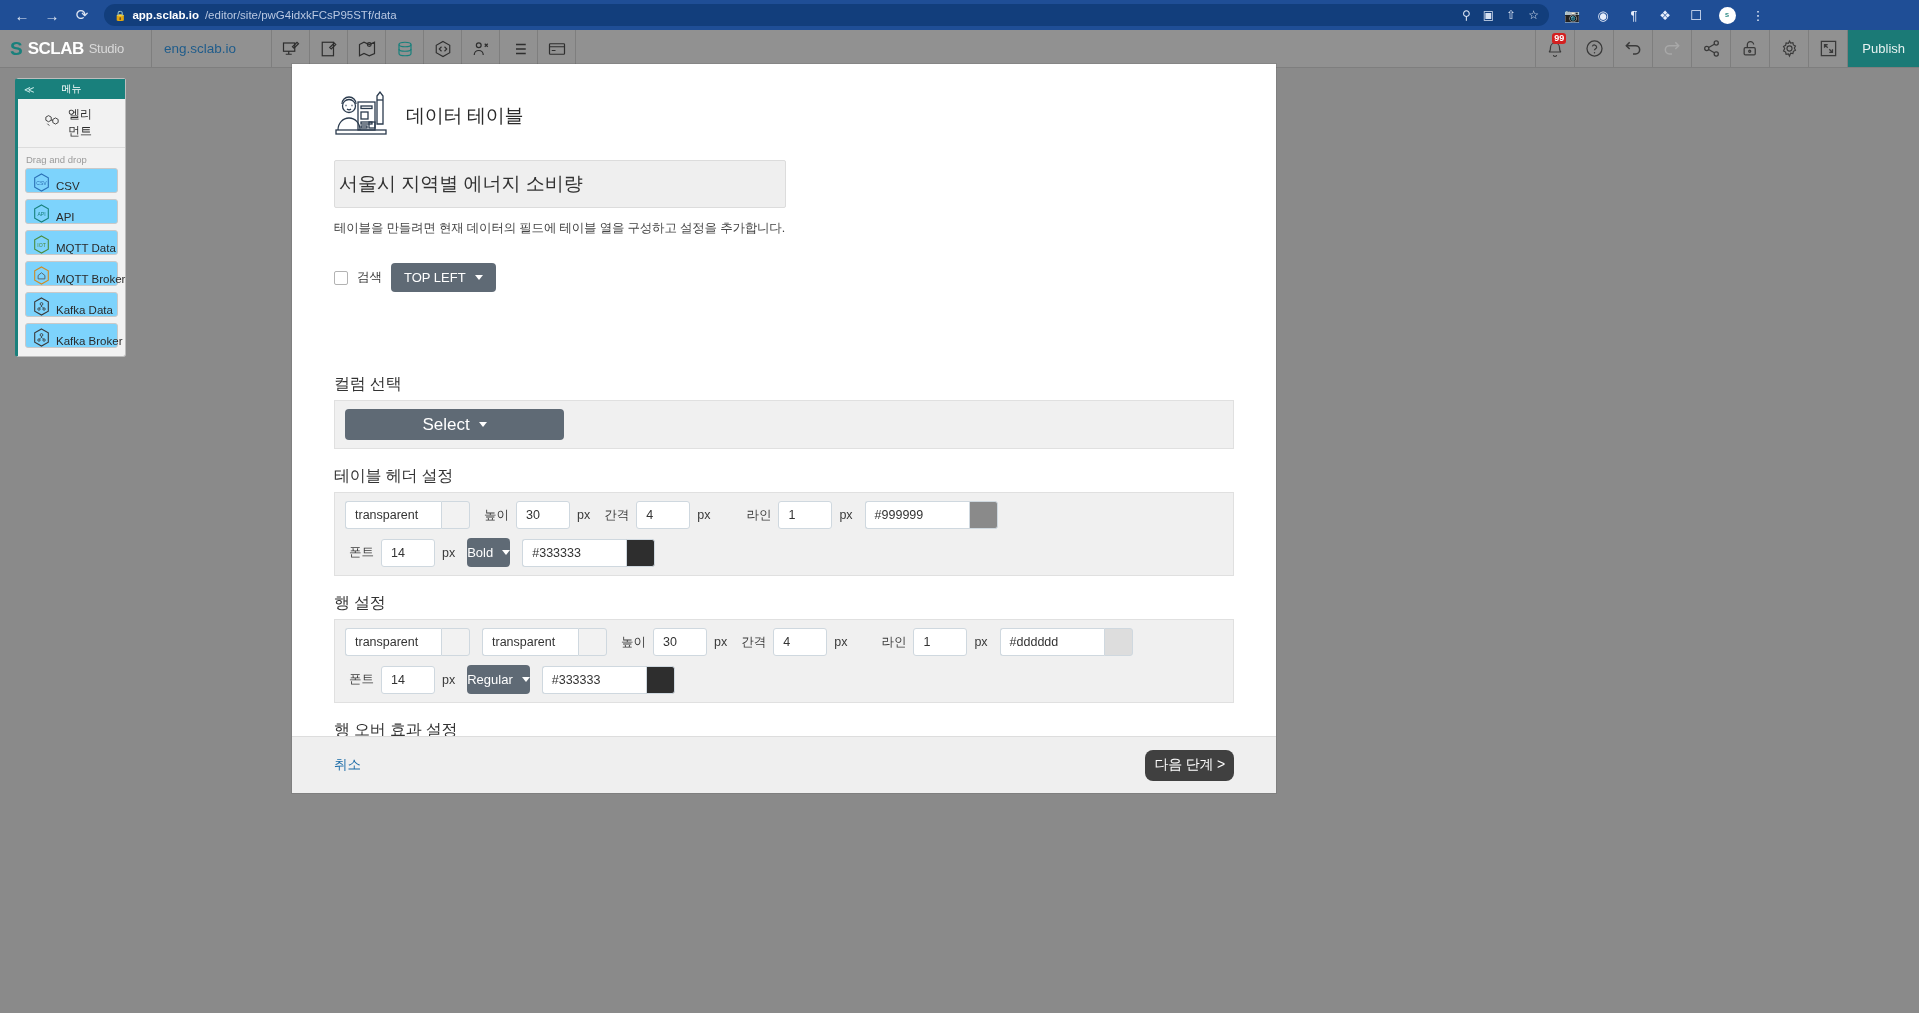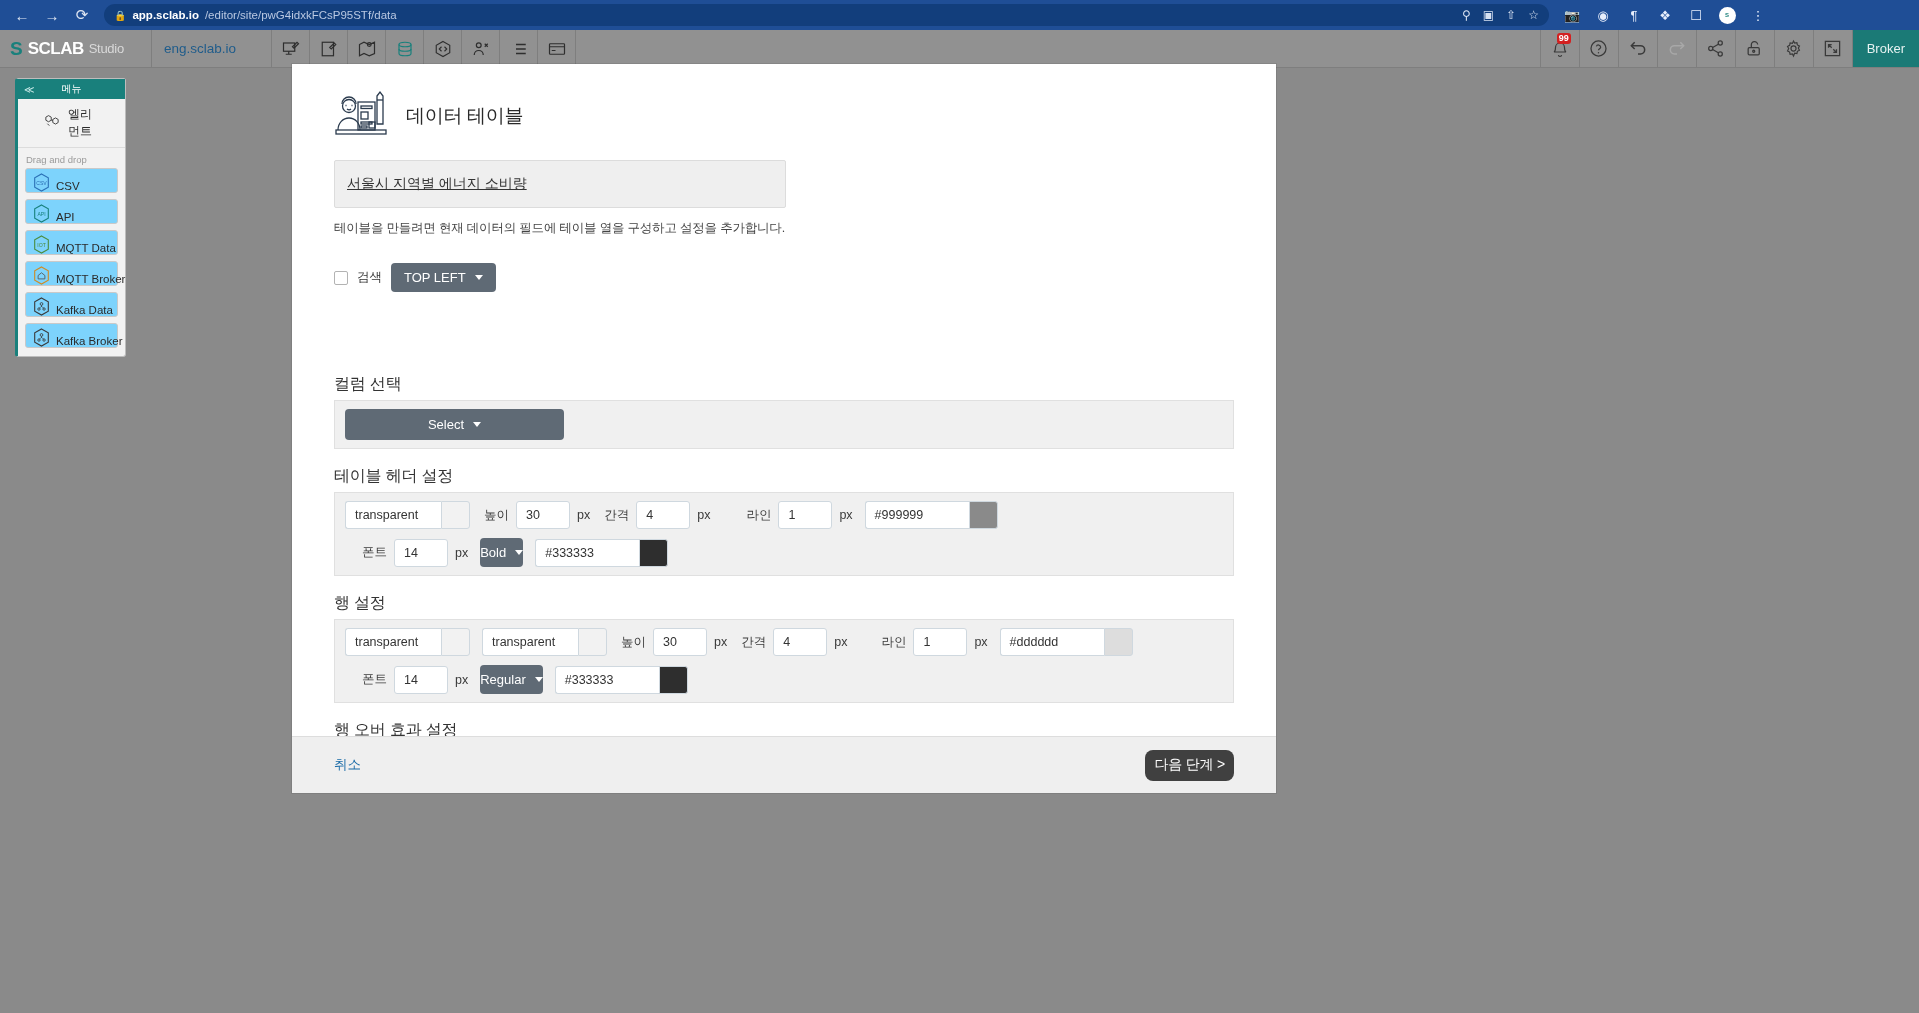--- a/index.html
+++ b/index.html
@@ -117,22 +117,22 @@
     background: #ffffff;
     display: flex; flex-direction: column;
     box-shadow: 0 0 0 1px rgba(0,0,0,0.08);
   }
   .modal-body { flex: 1; overflow: hidden; padding: 22px 42px 0 42px; position: relative; }
   .m-head { display: flex; align-items: center; gap: 18px; margin-bottom: 14px; }
   .m-title { font-size: 19px; color: #2a2a2a; letter-spacing: -0.3px; }
   .title-input {
     width: 452px; height: 48px; background: #efefef;
     border: 1px solid #dcdcdc; border-radius: 2px;
-    display: flex; align-items: center; padding: 0 12px;
-    font-size: 14px; color: #333333; text-decoration: underline;
+    display: flex; align-items: center; padding: 0 4px;
+    font-size: 19px; color: #333333;
   }
   .m-desc { font-size: 12.5px; color: #444444; margin-top: 12px; letter-spacing: -0.2px; }
   .m-row-search { display: flex; align-items: center; gap: 9px; margin-top: 26px; }
   .chkbox {
     width: 14px; height: 14px; border: 1px solid #b3b3b3;
     border-radius: 2px; background: #ffffff;
   }
   .chk-label { font-size: 12.5px; color: #333333; }
   .btn-gray {
     background: #5f6a75; color: #ffffff; border: none; border-radius: 4px;
@@ -144,41 +144,41 @@
 
   .sec-label { font-size: 16px; color: #333333; margin: 0 0 5px 0; letter-spacing: -0.2px; }
   .sec-gap-big { margin-top: 82px; }
   .sec-gap { margin-top: 17px; }
   .panel {
     background: #f0f0f0; border: 1px solid #e0e0e0;
     padding: 8px 10px; display: flex; flex-direction: column; gap: 9px;
   }
   .prow { display: flex; align-items: center; gap: 0; flex-wrap: nowrap; }
   .field-label { font-size: 12.5px; color: #3a3a3a; margin: 0 7px 0 14px; white-space: nowrap; }
-  .field-label.first { margin-left: 17px; }
+  .field-label.first { margin-left: 4px; }
   .unit { font-size: 12.5px; color: #3a3a3a; margin-left: 7px; }
   .inp {
     height: 28px; background: #ffffff; border: 1px solid #cfd8df;
     border-radius: 3px; font-size: 12.5px; color: #333333;
     display: flex; align-items: center; padding: 0 9px;
   }
   .inp.w-color { width: 96px; border-right: none; border-radius: 3px 0 0 3px; }
   .inp.w-num { width: 54px; }
   .inp.w-hex { width: 104px; border-right: none; border-radius: 3px 0 0 3px; }
   .swatch {
     width: 29px; height: 28px; border: 1px solid #cfd8df;
     border-radius: 0 3px 3px 0; background: #f2f2f2;
   }
   .swatch.gray999 { background: #8a8a8a; }
   .swatch.dark333 { background: #2e2e2e; }
   .swatch.ddd { background: #dddddd; }
   .select-panel { padding: 8px 10px; }
   .btn-select {
     background: #5f6a75; color: #ffffff; border: none; border-radius: 4px;
-    width: 219px; height: 31px; font-size: 13px;
+    width: 219px; height: 31px; font-size: 17px;
     display: inline-flex; align-items: center; justify-content: center; gap: 9px;
   }
   .btn-style {
     background: #5f6a75; color: #ffffff; border: none; border-radius: 4px;
     height: 29px; padding: 0 0; font-size: 13px;
     display: inline-flex; align-items: center; gap: 9px; margin-left: 12px;
   }
   .hex-wrap { display: flex; margin-left: 12px; }
 
   
@@ -334,21 +334,21 @@
           <circle cx="12" cy="12" r="3.2"></circle>
           <path d="M12 2.5l1.4 2.6 2.9-.5.6 2.9 2.6 1.4-1.4 2.6 1.4 2.6-2.6 1.4-.6 2.9-2.9-.5L12 21.5l-1.4-2.6-2.9.5-.6-2.9-2.6-1.4L5.9 12 4.5 9.4l2.6-1.4.6-2.9 2.9.5z"></path>
         </svg>
     </div>
     <div class="rt">
       <svg width="19" height="19" viewBox="0 0 24 24" fill="none" stroke="#3a3a3a" stroke-width="1.6">
           <rect x="3" y="3" width="18" height="18"></rect>
           <path d="M7 11V7h4M17 13v4h-4M7 7l4 4M17 17l-4-4"></path>
         </svg>
     </div>
-    <div class="publish-btn">Broker</div>
+    <div class="publish-btn">Publish</div>
   </div>
 </div>
 
 <div class="left-panel">
   <div class="lp-head">
     <span class="lp-collapse">≪</span>
     <span class="lp-title">메뉴</span>
   </div>
   <div class="lp-elem">
     <span>

